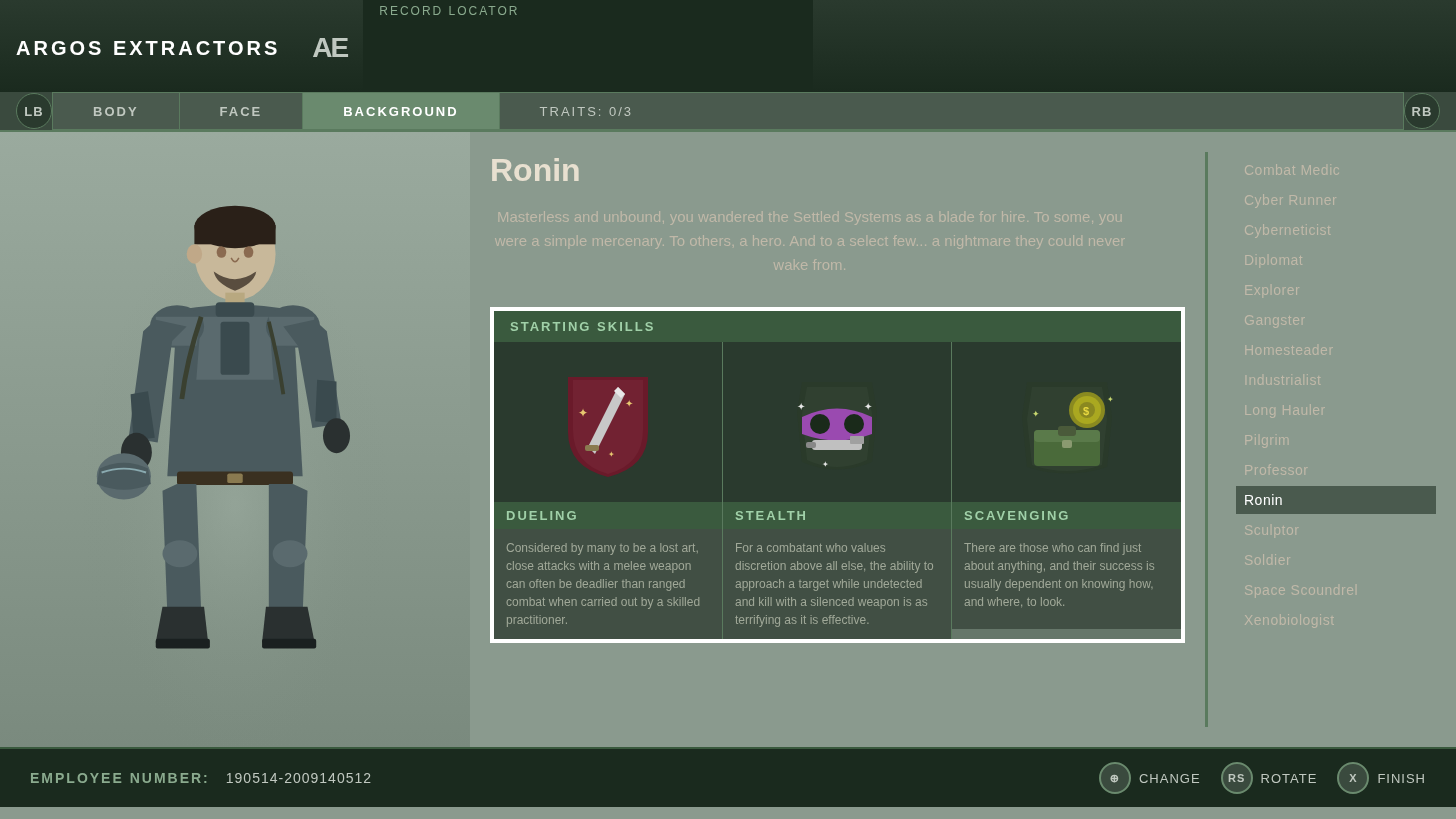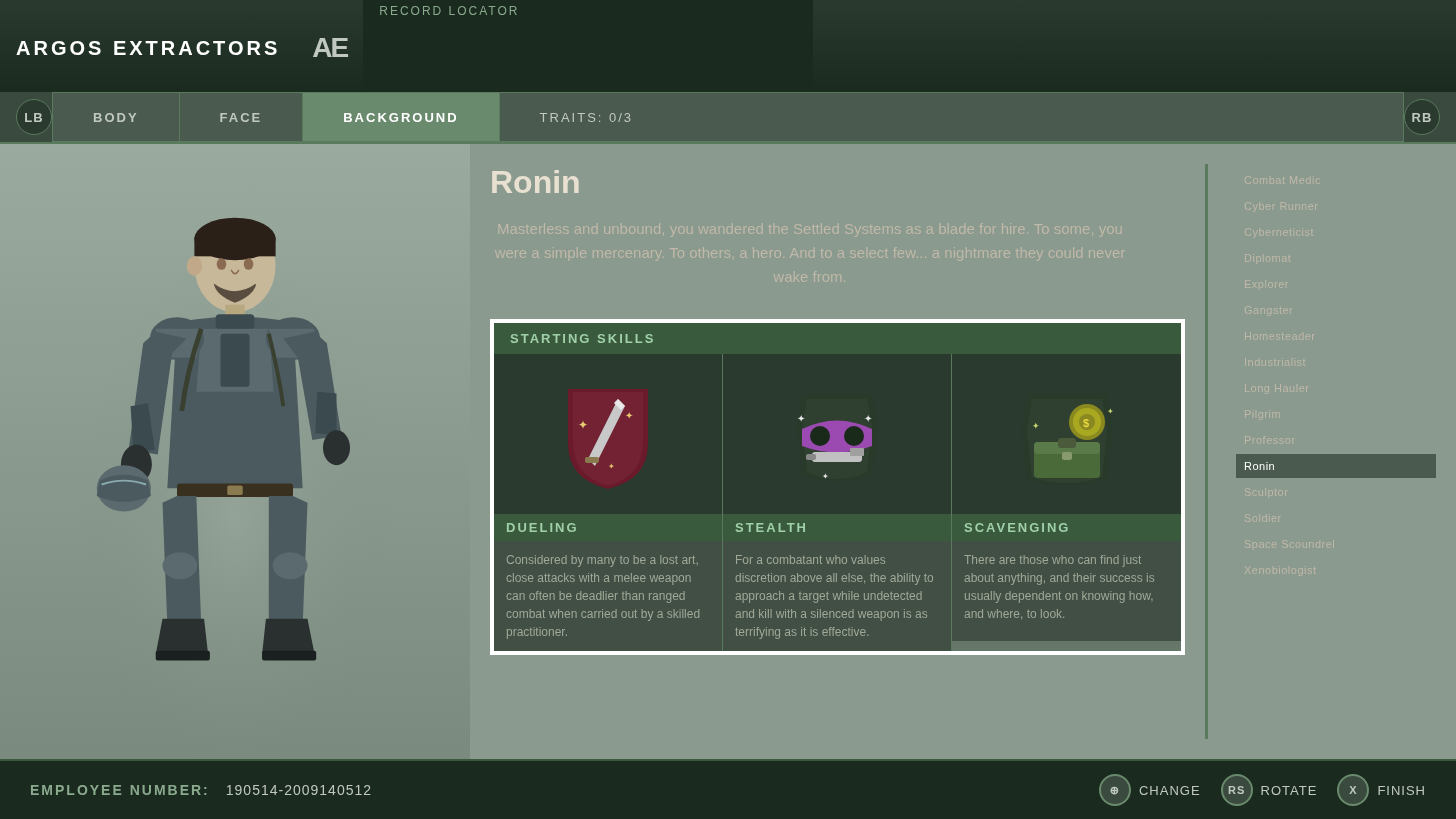--- a/index.html
+++ b/index.html
@@ -57,21 +57,21 @@
       color: #8aaa8e;
       font-size: 12px;
       letter-spacing: 2px;
       text-transform: uppercase;
       width: 450px;
     }
 
     
     .nav-tabs {
       background: #3a4a3e;
-      height: 52px;
+      height: 40px;
       display: flex;
       align-items: center;
       padding: 0 16px;
       gap: 0;
       border-bottom: 2px solid #5a7a5e;
     }
 
     .nav-btn {
       background: #2a3a2e;
       border: 1px solid #5a7a5e;
@@ -272,21 +272,21 @@
       width: 200px;
       display: flex;
       flex-direction: column;
       gap: 2px;
       overflow-y: auto;
       padding-top: 4px;
     }
 
     .bg-list-item {
       color: #c0b8a8;
-      font-size: 11px;
+      font-size: 14px;
       padding: 6px 8px;
       cursor: pointer;
       letter-spacing: 0.5px;
     }
 
     .bg-list-item.selected {
       background: #4a5a4e;
       color: #ffffff;
     }
 

